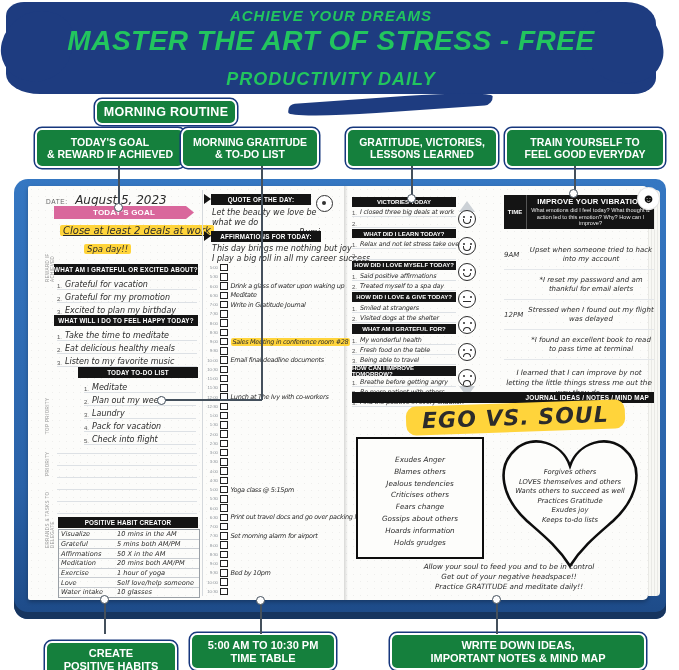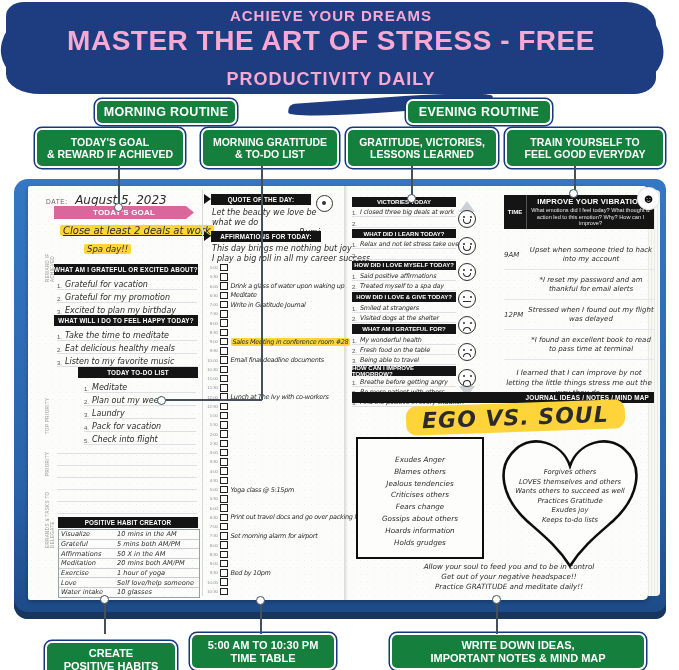--- a/index.html
+++ b/index.html
@@ -4,37 +4,37 @@
 <style>
   html,body{margin:0;padding:0;background:#fff;}
   #stage{position:relative;width:679px;height:670px;background:#fff;overflow:hidden;
          font-family:"Liberation Sans",sans-serif;color:#222;}
 
   
   .hdr{position:absolute;left:6px;top:2px;width:650px;height:92px;background:#1e3c80;
        border-radius:18px 30px 22px 34px / 14px 22px 16px 20px;}
   .hdr .blob1{position:absolute;left:-4px;top:8px;width:70px;height:72px;background:#1e3c80;border-radius:60% 40% 55% 45%;transform:rotate(14deg);}
   .hdr .blob2{position:absolute;right:-6px;top:4px;width:80px;height:78px;background:#1e3c80;border-radius:45% 55% 40% 60%;transform:rotate(-10deg);}
-  .hdr-inner{position:absolute;inset:0;display:flex;flex-direction:column;align-items:center;justify-content:center;gap:1px;color:#f9a8d4;text-align:center;z-index:2;}
+  .hdr-inner{position:absolute;inset:0;display:flex;flex-direction:column;align-items:center;justify-content:center;gap:1px;color:#22c55e;text-align:center;z-index:2;font-style:italic;}
   .hdr-kicker{font-size:15px;font-weight:bold;letter-spacing:1px;}
   .hdr-title{font-size:28px;font-weight:bold;letter-spacing:.5px;}
   .hdr-sub{font-size:18px;font-weight:bold;letter-spacing:1px;margin-top:11px;}
   .swoosh{position:absolute;left:288px;top:97px;width:205px;height:15px;background:#1e3c80;
           border-radius:10px 60% 12px 60%;transform:rotate(-4deg);}
 
   
   .navybox{position:absolute;background:#15803d;color:#fff;font-weight:bold;text-align:center;
            border:2px solid #fff;box-shadow:0 0 0 1.5px #16377d;border-radius:7px;
            display:flex;align-items:center;justify-content:center;white-space:pre-line;line-height:1.15;}
   .routine{top:99px;height:22px;font-size:12.5px;letter-spacing:.3px;z-index:3;}
   .routine.morning{left:95px;width:138px;}
   .routine.evening{left:406px;width:142px;}
   .top-callouts div.navybox{top:128px;height:36px;font-size:10.5px;}
   .top-callouts div:nth-of-type(1){left:35px;width:146px;}
-  .top-callouts div:nth-of-type(2){left:201px;width:134px;}
+  .top-callouts div:nth-of-type(2){left:181px;width:134px;}
   .top-callouts div:nth-of-type(3){left:346px;width:148px;}
   .top-callouts div:nth-of-type(4){left:505px;width:156px;}
   .bottom-callouts div.navybox{top:633px;height:33px;font-size:11px;}
   .bottom-callouts div:nth-of-type(1){left:45px;width:128px;margin-top:8px;}
   .bottom-callouts div:nth-of-type(2){left:190px;width:142px;}
   .bottom-callouts div:nth-of-type(3){left:390px;width:252px;}
 
   
   .line{position:absolute;background:#44505c;z-index:4;}
   .dot{position:absolute;width:7px;height:7px;border:1.5px solid #44505c;border-radius:50%;background:#fff;z-index:5;}
@@ -183,21 +183,20 @@
     <div class="blob2"></div>
     <div class="hdr-inner">
       <div class="hdr-kicker">ACHIEVE YOUR DREAMS</div>
       <div class="hdr-title">MASTER THE ART OF STRESS - FREE</div>
       <div class="hdr-sub">PRODUCTIVITY DAILY</div>
     </div>
   </div>
   <div class="swoosh"></div>
 
   <div class="navybox routine morning">MORNING ROUTINE</div>
-  <div class="navybox routine evening">EVENING ROUTINE</div>
 
   <div class="top-callouts">
 
       <div class="navybox"><span>TODAY'S GOAL
 &amp; REWARD IF ACHIEVED</span></div>
 
       <div class="navybox"><span>MORNING GRATITUDE
 &amp; TO-DO LIST</span></div>
 
       <div class="navybox"><span>GRATITUDE, VICTORIES,

